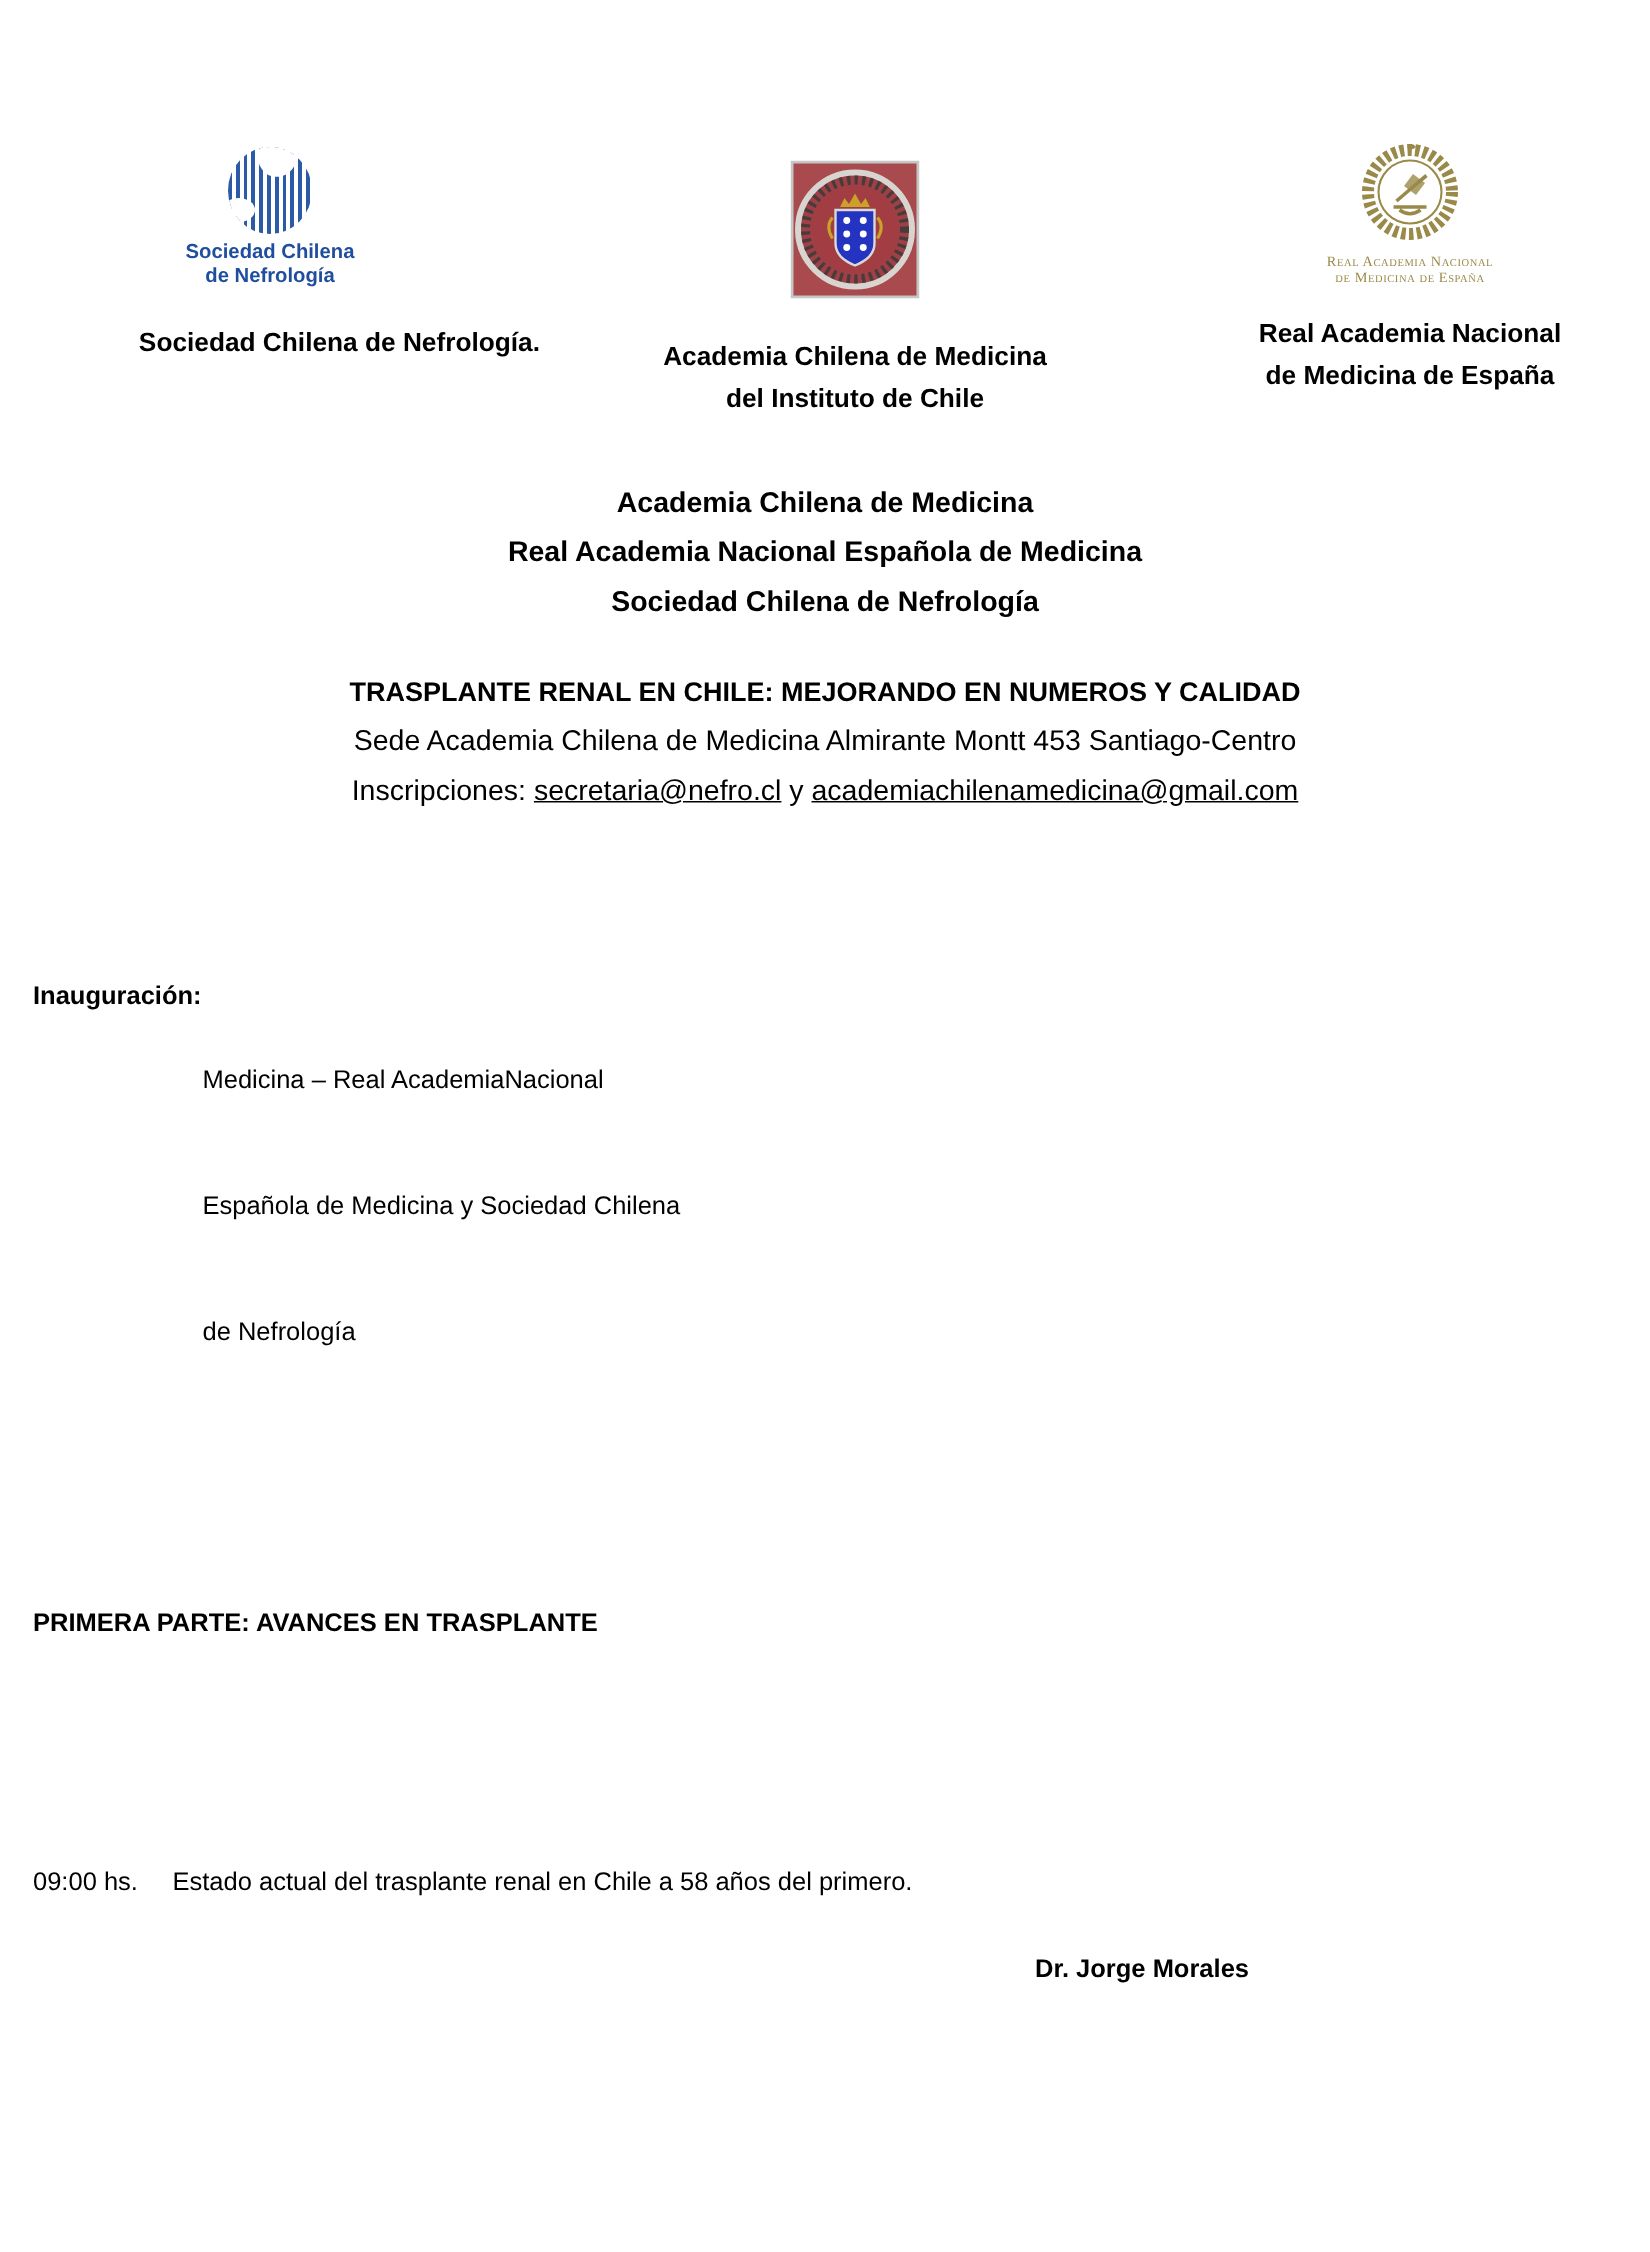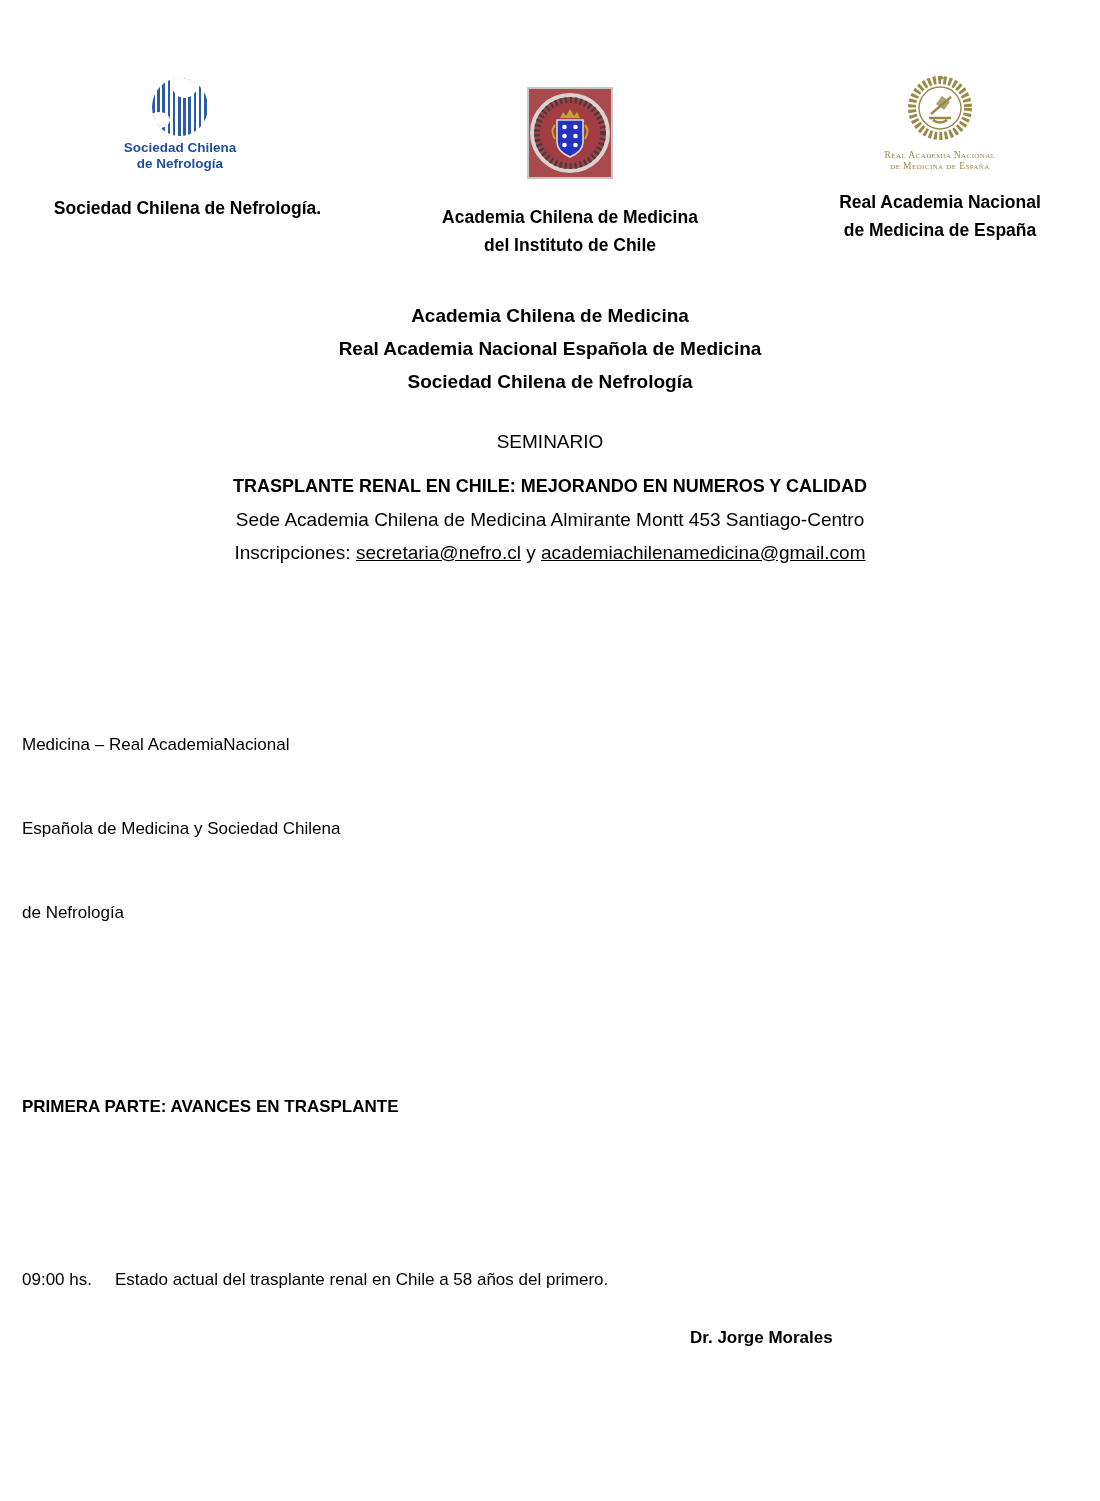--- a/index.html
+++ b/index.html
@@ -4,21 +4,21 @@
 <style>
   * { margin:0; padding:0; box-sizing:border-box; }
   body { background:#ffffff; }
   .page {
     width:1100px; height:1501px; background:#ffffff; color:#000;
     font-family:"Liberation Sans", sans-serif; font-size:17px;
     position:relative; overflow:hidden; margin:0 auto;
   }
 
   
-  .org-header { display:flex; padding-top:70px; }
+  .org-header { display:flex; padding-top:90px; }
   .org-col1 { width:360px; }
   .org-col2 { width:420px; }
   .org-col3 { width:320px; }
   .logo-area { height:116px; display:flex; flex-direction:column; align-items:center; }
   .org-col1 .logo-area { margin-top:8px; }
   .org-col2 .logo-area { margin-top:17px; }
   .org-col3 .logo-area { margin-top:2px; }
 
   .nefro-sphere {
     width:56px; height:58px; border-radius:50%;
@@ -35,21 +35,21 @@
   }
   .nefro-caption { margin-top:4px; color:#1f4e9e; font-weight:bold; font-size:13.5px; line-height:16px; text-align:center; }
 
   .acm-logo { display:block; }
   .ranm-caption {
     margin-top:2px; color:#9a8a4a; font-family:"Liberation Serif", serif;
     font-variant:small-caps; font-size:9.5px; line-height:11px; text-align:center; letter-spacing:0.4px;
   }
 
   .org-caption { font-weight:bold; font-size:17.5px; line-height:28px; }
-  .org-col1 .org-caption { text-align:center; padding-left:15px; }
+  .org-col1 .org-caption { text-align:right; padding-left:15px; }
   .org-col2 .org-caption, .org-col3 .org-caption { text-align:center; }
 
   
   .title-block { margin-top:40px; text-align:center; font-weight:bold; font-size:19px; line-height:33px; }
   .seminar-block { margin-top:27px; text-align:center; font-size:19px; line-height:33px; }
   .seminar-title { font-weight:bold; font-size:18px;margin-top:12px; }
   .email-link { text-decoration:underline;text-align:right; }
 
   
   .program { padding:0 22px; white-space:pre-wrap; }
@@ -127,30 +127,30 @@
     </div>
   </div>
 
   <div class="title-block">
     <div>Academia Chilena de Medicina</div>
     <div>Real Academia Nacional Española de Medicina</div>
     <div>Sociedad Chilena de Nefrología</div>
   </div>
 
   <div class="seminar-block">
-    <div>SEMINARIO</div>
     <div class="seminar-title">TRASPLANTE RENAL EN CHILE: MEJORANDO EN NUMEROS Y CALIDAD</div>
     <div>Sede Academia Chilena de Medicina Almirante Montt 453 Santiago-Centro</div>
     <div><span>Inscripciones: </span><span class="email-link">secretaria@nefro.cl</span><span>  y </span><span class="email-link">academiachilenamedicina@gmail.com</span></div>
   </div>
 
   <div class="program">
 
     
     <div class="inaug-row">
+      <div class="bold">Inauguración:</div>
       <div class="speaker-col">
         <div>Medicina – Real AcademiaNacional</div>
         <div>Española de Medicina y Sociedad Chilena</div>
         <div>de Nefrología</div>
       </div>
     </div>
 
     
     <div class="section-header">PRIMERA PARTE: AVANCES EN TRASPLANTE</div>
 

